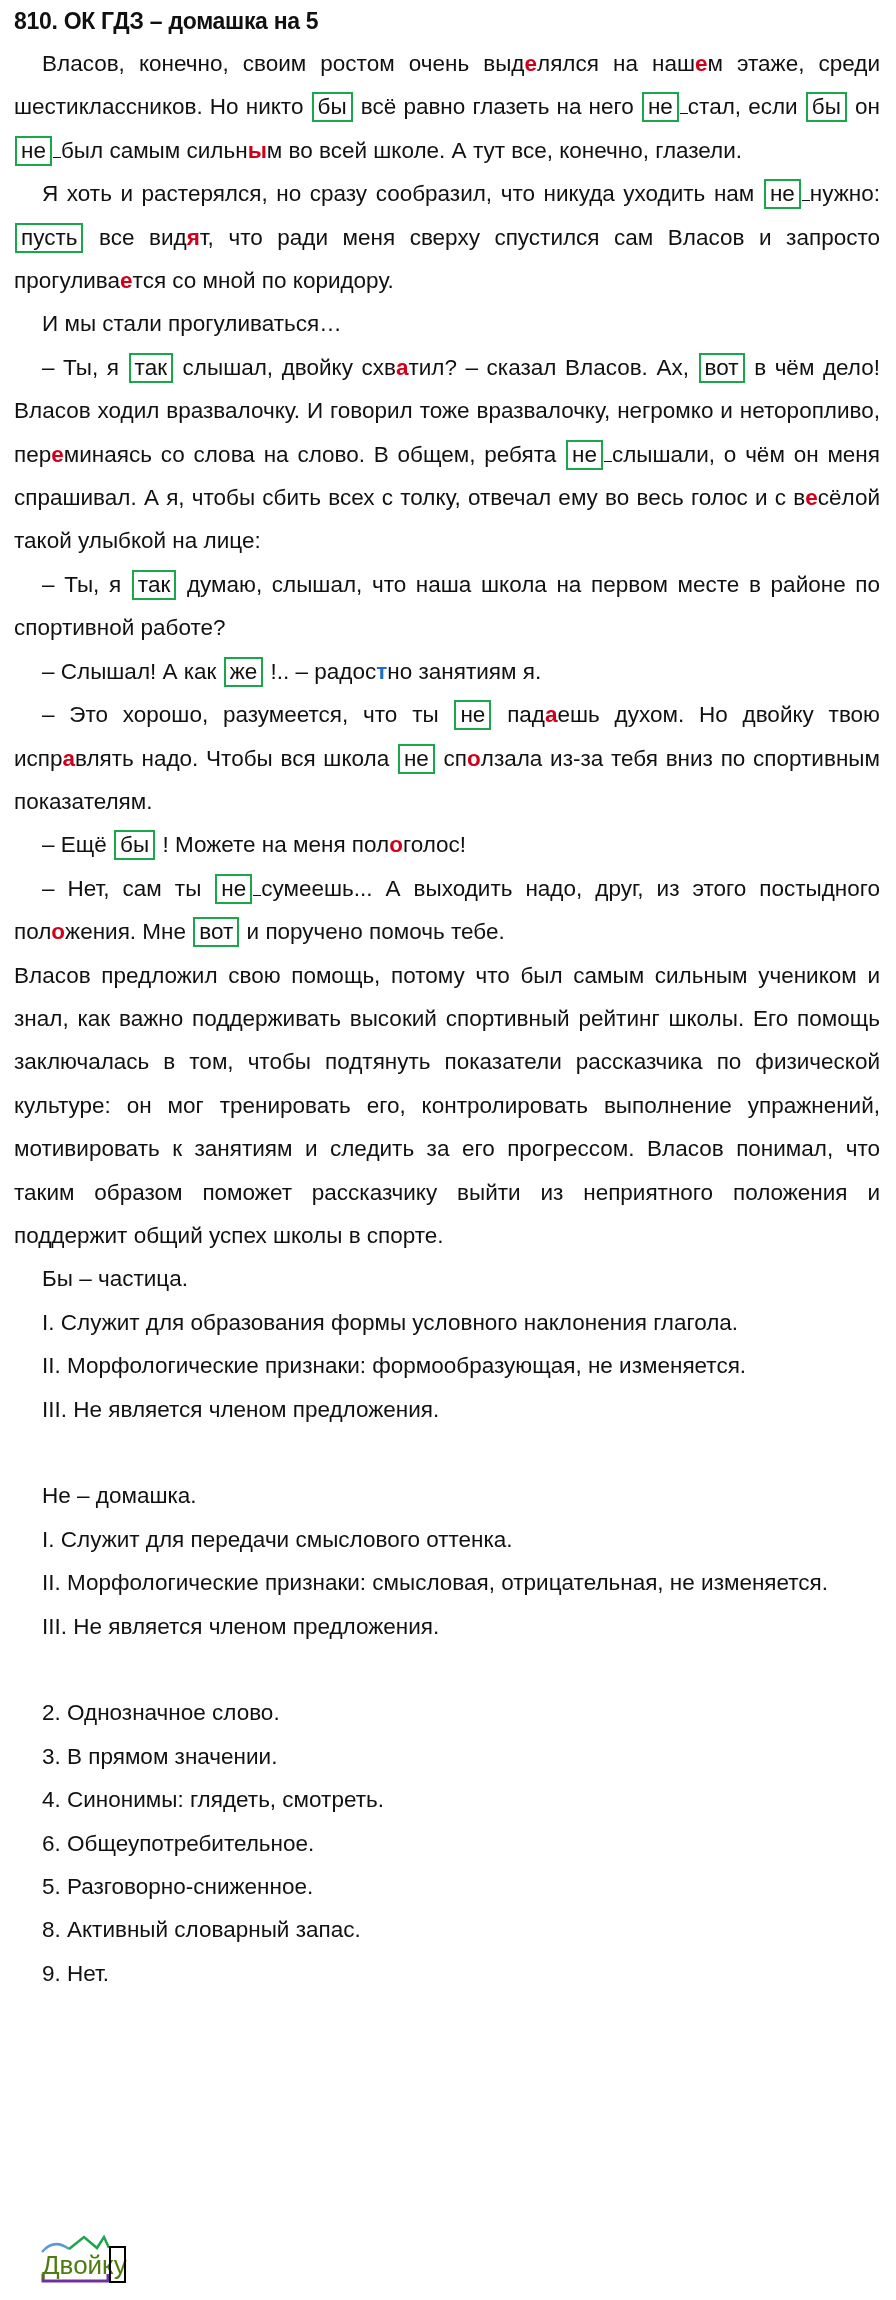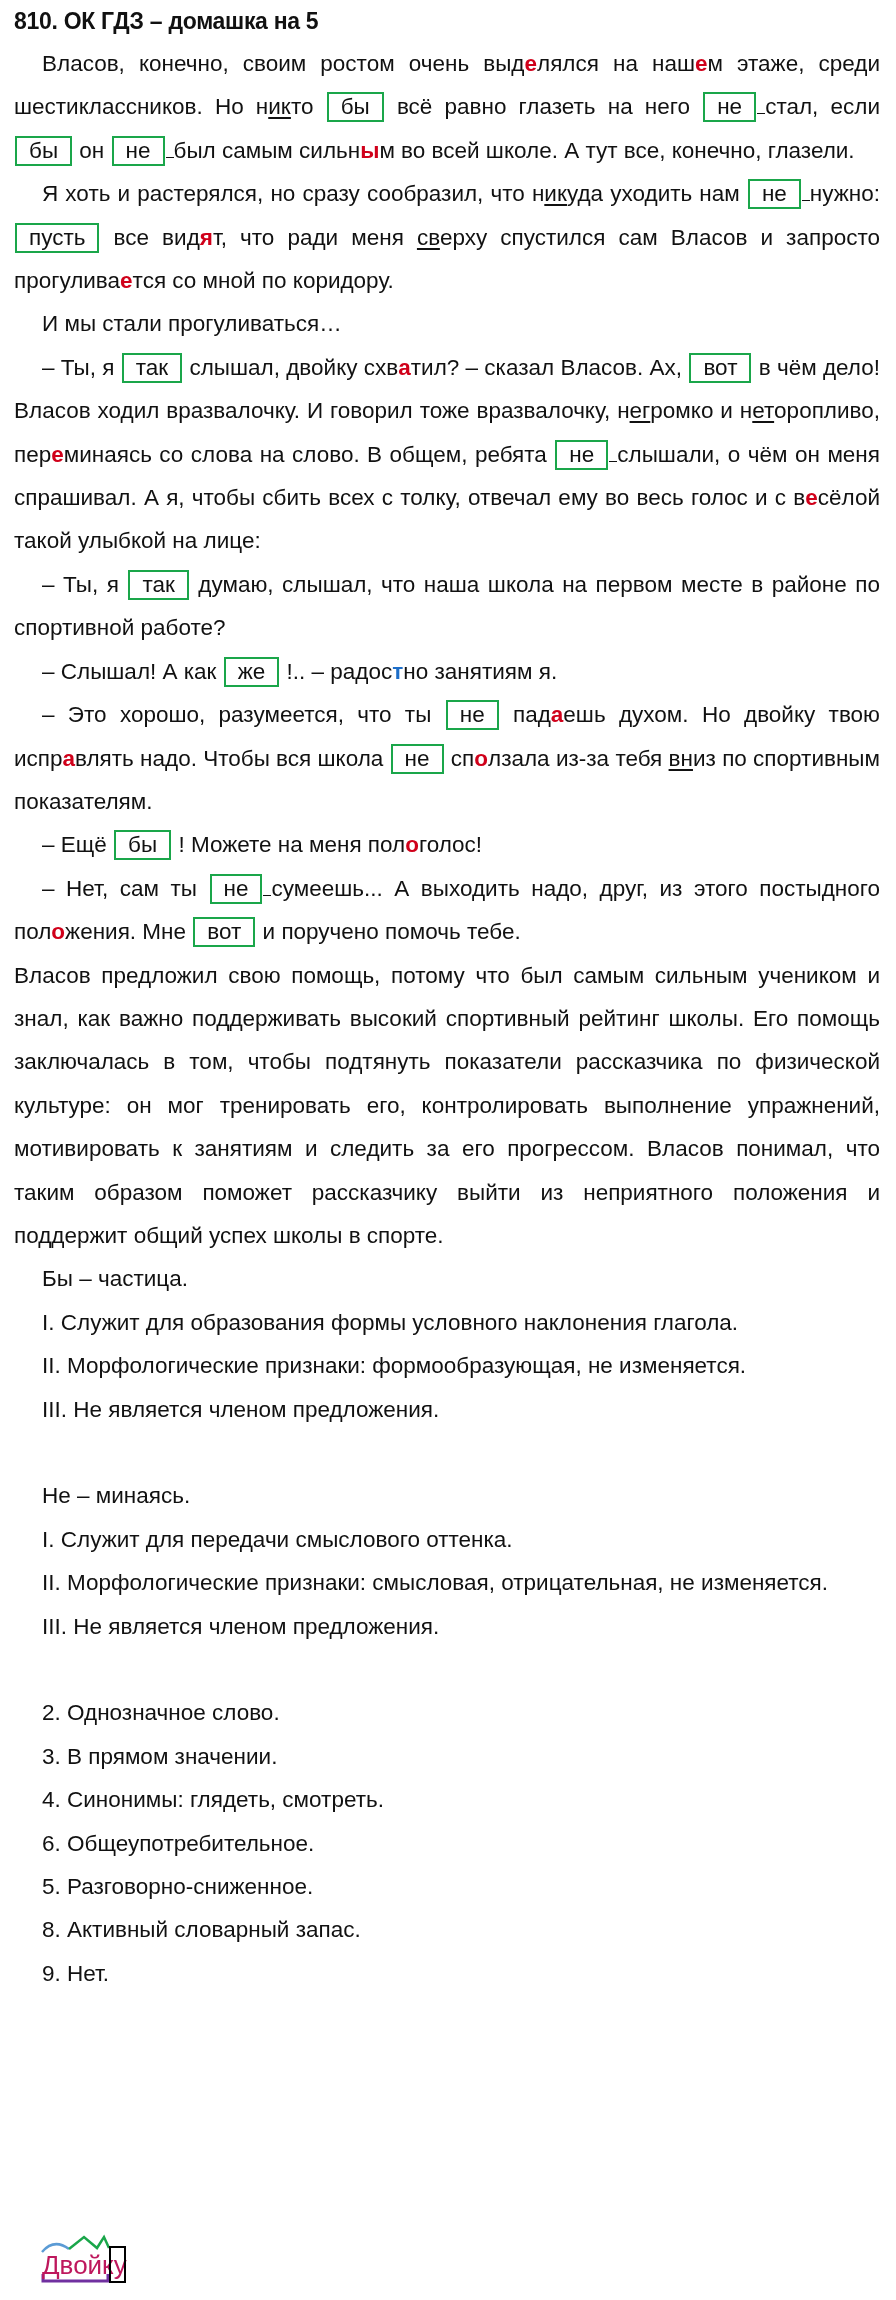--- a/index.html
+++ b/index.html
@@ -3,27 +3,27 @@
 <meta charset="utf-8">
 <style>
   html, body { margin: 0; padding: 0; background: #ffffff; }
   body { width: 896px; height: 2300px; overflow: hidden; position: relative;
          font-family: "Liberation Sans", sans-serif; color: #111111; }
   .title { position: absolute; left: 14px; top: 8px; font-size: 23px; font-weight: bold; letter-spacing: -0.3px; }
   .content { position: absolute; left: 14px; top: 42px; width: 866px; font-size: 22.5px; line-height: 43.4px; }
   .p { margin: 0; text-align: justify; text-indent: 28px; }
   .p.noindent { text-indent: 0; }
   .blank { height: 43.4px; }
-  .box { border: 2px solid #1aa64a; padding: 0 12px; margin: 0 1px; line-height: 26px; display: inline-block; text-indent: 0; }
+  .box { border: 2px solid #1aa64a; padding: 0 4px; margin: 0 1px; line-height: 26px; display: inline-block; text-indent: 0; }
   .red { color: #d0001a; font-weight: bold; }
   .blue { color: #1e6ec8; font-weight: bold; }
-  .ul { text-decoration: underline; text-decoration-thickness: 2px; text-underline-offset: 3px; }
+  .ul { text-decoration-thickness: 2px; text-underline-offset: 3px; }
   .gap { display: inline-block; width: 8px; border-bottom: 1.5px solid #111; height: 18px; vertical-align: baseline; }
   .morph { position: absolute; left: 40px; top: 2230px; width: 200px; height: 70px; }
-  .morph-word { position: absolute; left: 2px; top: 20px; font-size: 26px; color: #be185d; }
+  .morph-word { position: absolute; left: 2px; top: 20px; font-size: 26px; color: #4d7c0f; }
   .ending-box { position: absolute; left: 69px; top: 16px; width: 13px; height: 33px; border: 2px solid #000; }
 </style>
 </head>
 <body>
 
 <div class="title">810. ОК ГДЗ – домашка на 5</div>
 
 <div class="content">
 
   <p class="p"><span>Власов, конечно, своим ростом очень выд</span><span class="red">е</span><span>лялся на наш</span><span class="red">е</span><span>м этаже, среди шестиклассников. Но н</span><span class="ul">ик</span><span>то</span> <span class="box">бы</span> <span>всё равно глазеть на него</span> <span class="box">не</span><span class="gap"></span><span>стал, если</span> <span class="box">бы</span> <span>он</span> <span class="box">не</span><span class="gap"></span><span>был самым сильн</span><span class="red">ы</span><span>м во всей школе. А тут все, конечно, глазели.</span></p>
@@ -46,21 +46,21 @@
   <p class="p"><span>– Нет, сам ты</span> <span class="box">не</span><span class="gap"></span><span>сумеешь... А выходить надо, друг, из этого постыдного пол</span><span class="red">о</span><span>жения. Мне</span> <span class="box">вот</span> <span>и поручено помочь тебе.</span></p>
 
   <p class="p noindent">Власов предложил свою помощь, потому что был самым сильным учеником и знал, как важно поддерживать высокий спортивный рейтинг школы. Его помощь заключалась в том, чтобы подтянуть показатели рассказчика по физической культуре: он мог тренировать его, контролировать выполнение упражнений, мотивировать к занятиям и следить за его прогрессом. Власов понимал, что таким образом поможет рассказчику выйти из неприятного положения и поддержит общий успех школы в спорте.</p>
 
   <p class="p">Бы – частица.</p>
   <p class="p">I. Служит для образования формы условного наклонения глагола.</p>
   <p class="p">II. Морфологические признаки: формообразующая, не изменяется.</p>
   <p class="p">III. Не является членом предложения.</p>
   <div class="blank"></div>
 
-  <p class="p">Не – минаясь.</p>
+  <p class="p">Не – домашка.</p>
   <p class="p">I. Служит для передачи смыслового оттенка.</p>
   <p class="p">II. Морфологические признаки: смысловая, отрицательная, не изменяется.</p>
   <p class="p">III. Не является членом предложения.</p>
   <div class="blank"></div>
 
   <p class="p">2. Однозначное слово.</p>
   <p class="p">3. В прямом значении.</p>
   <p class="p">4. Синонимы: глядеть, смотреть.</p>
   <p class="p">6. Общеупотребительное.</p>
   <p class="p">5. Разговорно-сниженное.</p>

